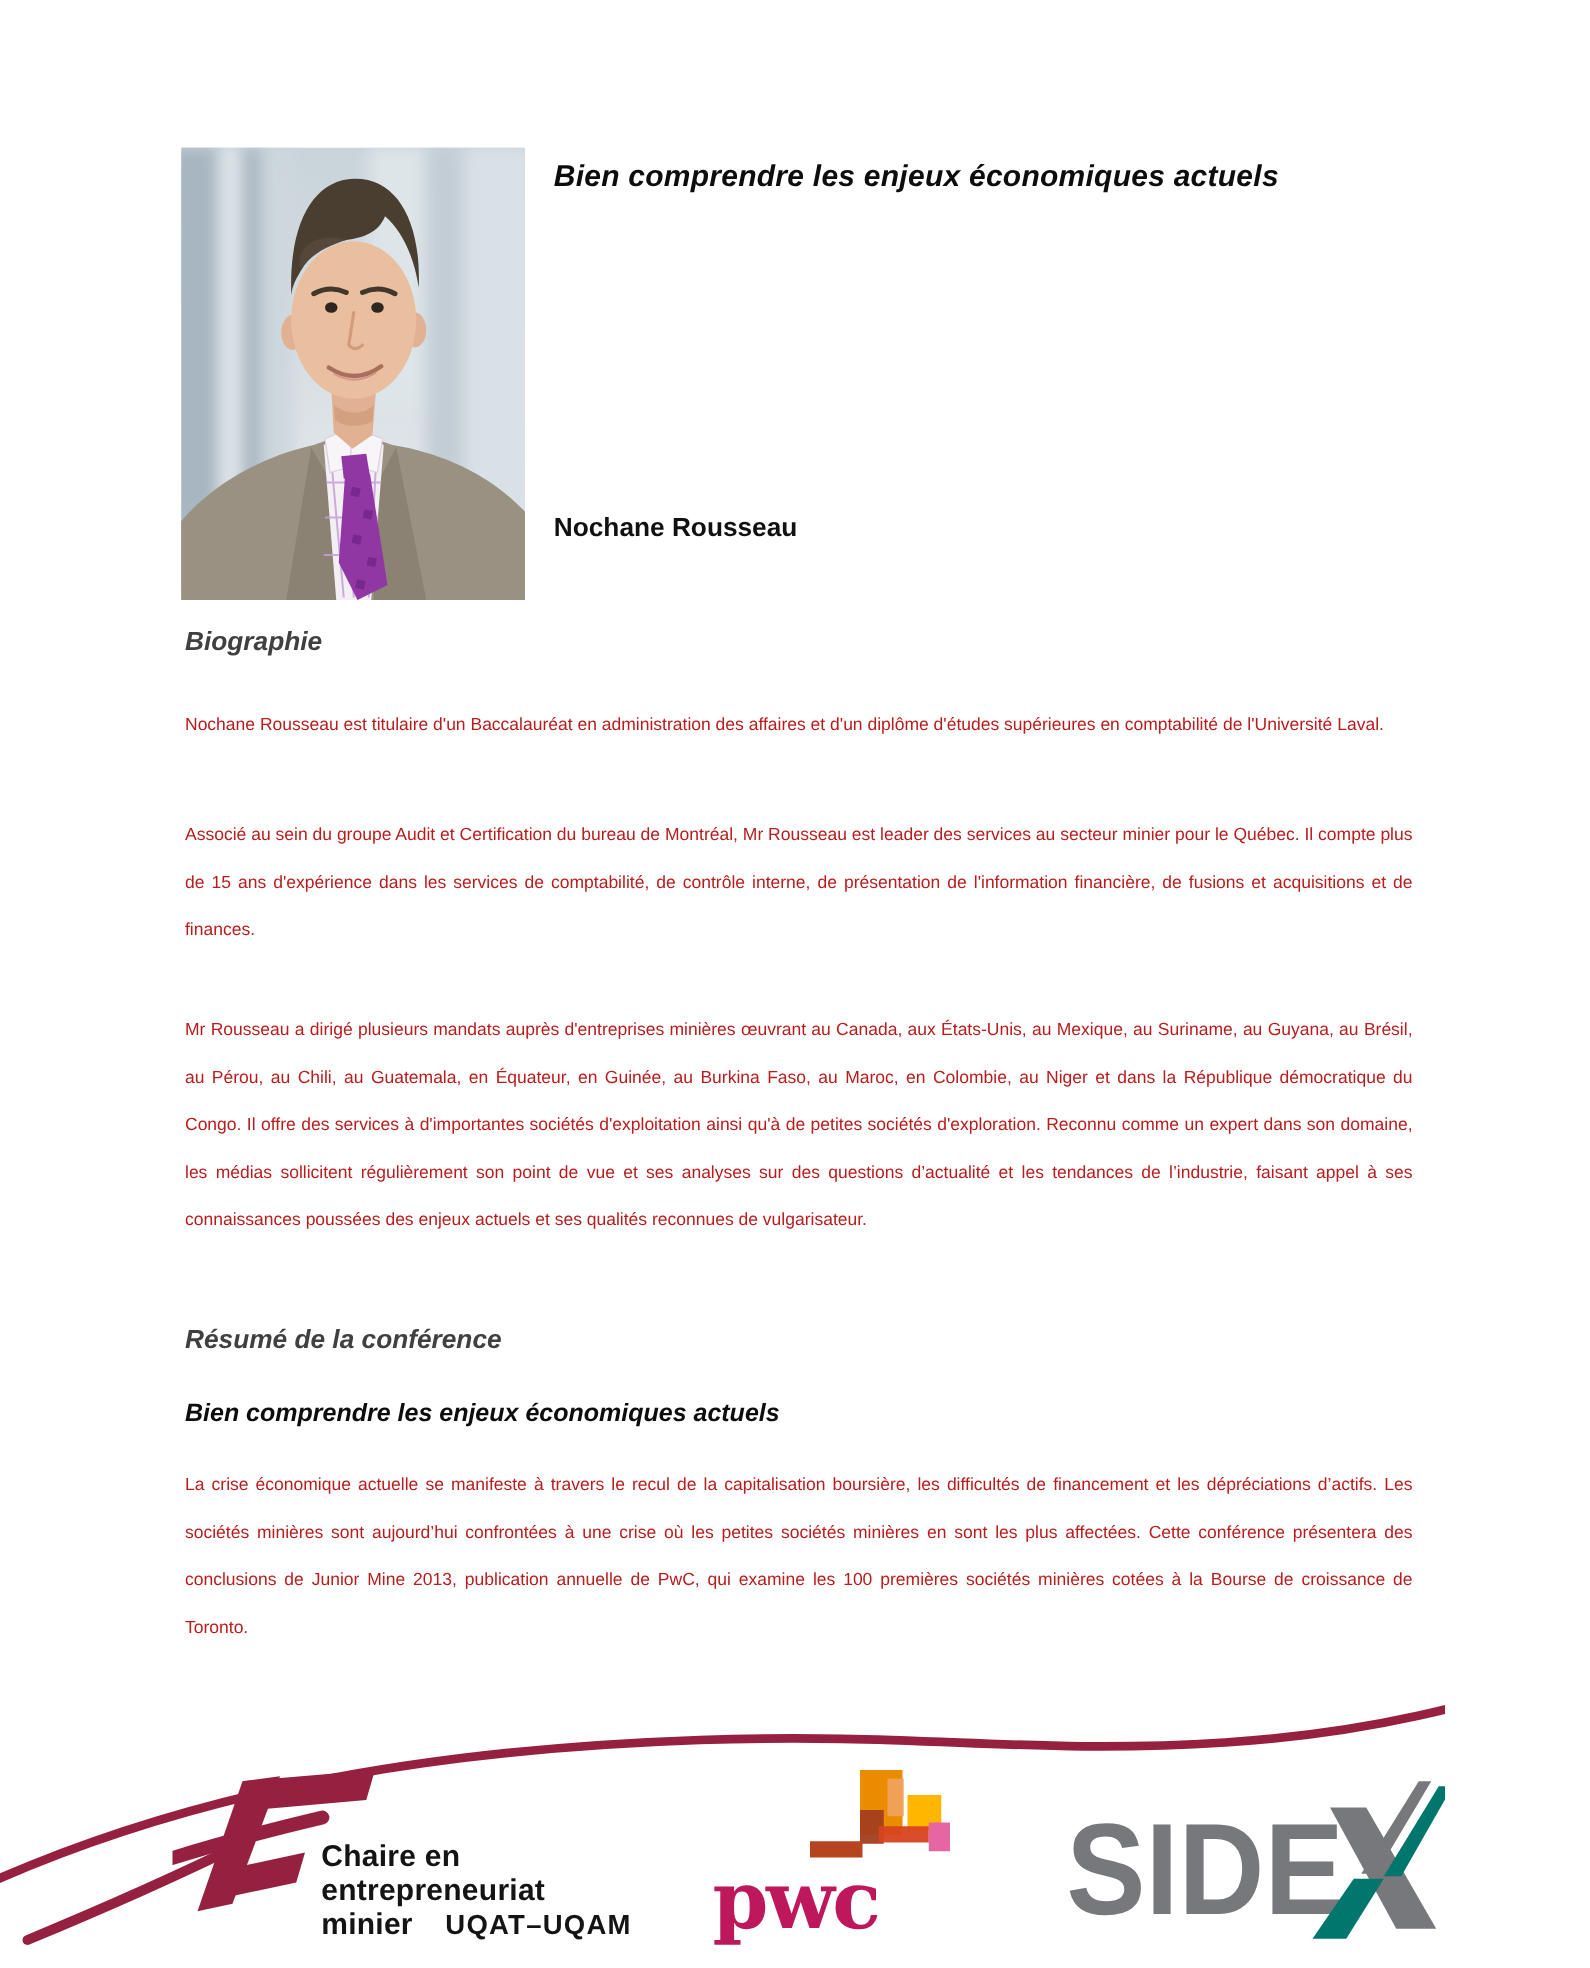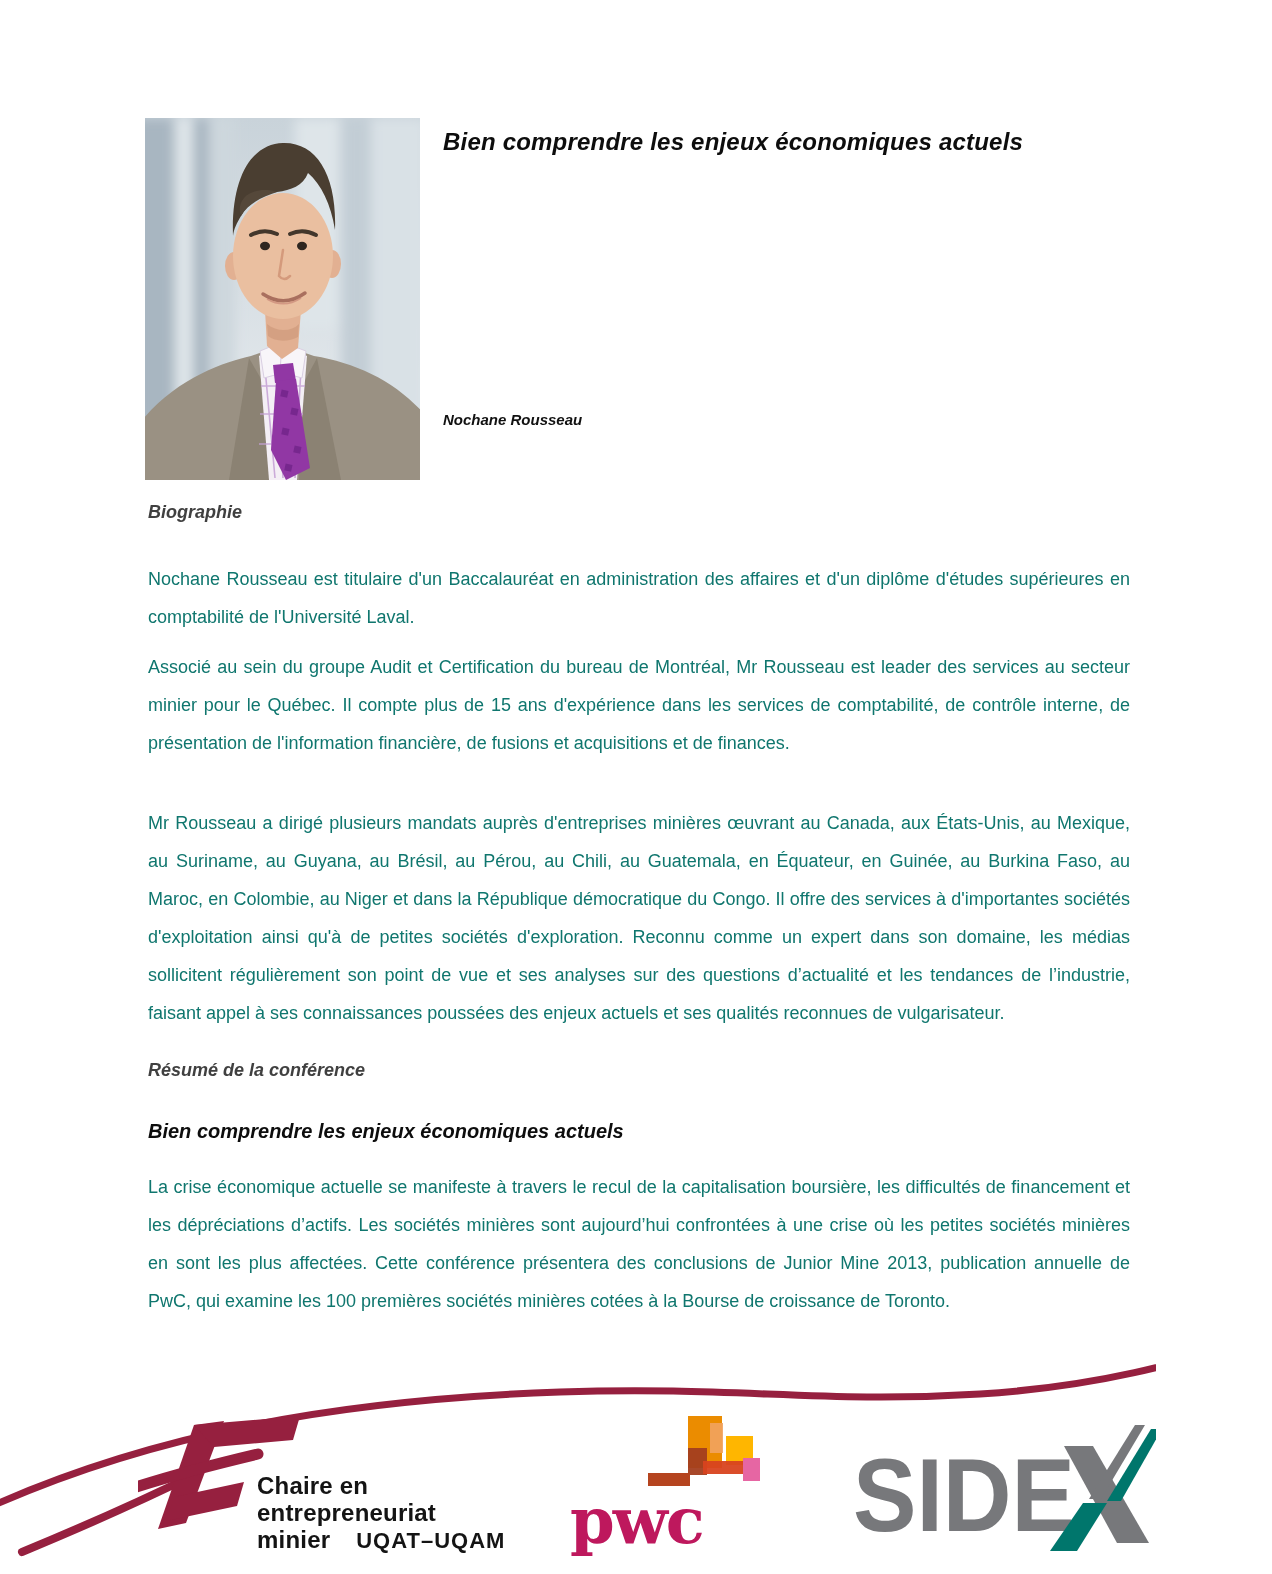--- a/index.html
+++ b/index.html
@@ -7,32 +7,32 @@
     position:relative; width:1156px; height:1574px; background:#ffffff;
     font-family:"Liberation Sans", sans-serif; color:#1a1a1a; overflow:hidden;margin-top:28px;
   }
   .abs { position:absolute; margin:0; }
 
   .doc-title {
     left:443px; top:100px; width:640px;
     font-size:24px; font-weight:bold; font-style:italic; color:#0d0d0d;
     letter-spacing:0.2px;
   }
-  .speaker-name { left:443px; top:383px; font-size:15px; font-weight:bold; font-style:italic; color:#111; }
+  .speaker-name { left:443px; top:383px; font-size:21px; font-weight:bold; color:#111; }
   .speaker-role { left:443px; top:417px; font-size:20px; color:#151515; }
 
   .section-heading {
-    left:148px; font-size:18px; font-weight:bold; font-style:italic; color:#404040;
+    left:148px; font-size:21px; font-weight:bold; font-style:italic; color:#404040;
   }
   .sub-heading {
     left:148px; top:1092px; font-size:20px; font-weight:bold; font-style:italic; color:#0d0d0d;
   }
   .body-para {
-    left:148px; width:982px; font-size:18px; line-height:38px;
-    text-align:justify; color:#0f766e;
+    left:148px; width:982px; font-size:14px; line-height:38px;
+    text-align:justify; color:#b91c1c;
   }
 
   .photo-box { left:145px; top:90px; width:275px; height:362px; }
   .photo-box svg { display:block; width:100%; height:100%; }
 
   .footer-swoosh { left:0; top:1280px; width:1272px; height:294px; pointer-events:none; }
   .emark { left:138px; top:1383px; width:185px; height:155px; }
 
   .chaire-text {
     left:257px; top:1444px; font-size:24px; line-height:27px; font-weight:bold; color:#141414;

